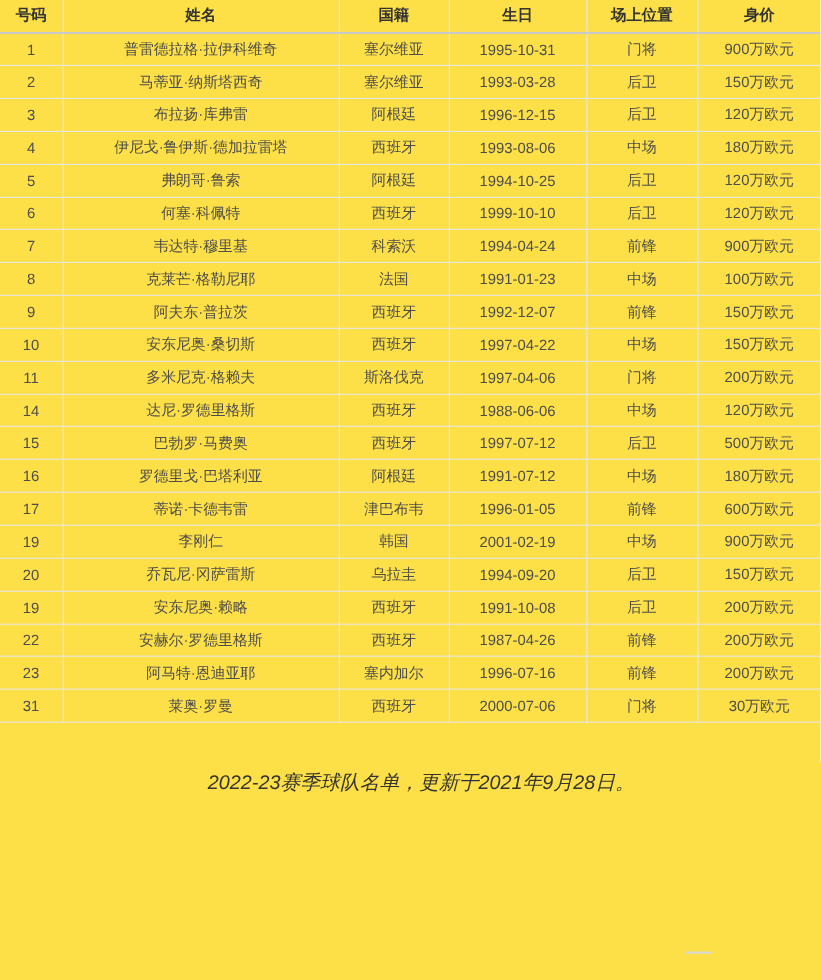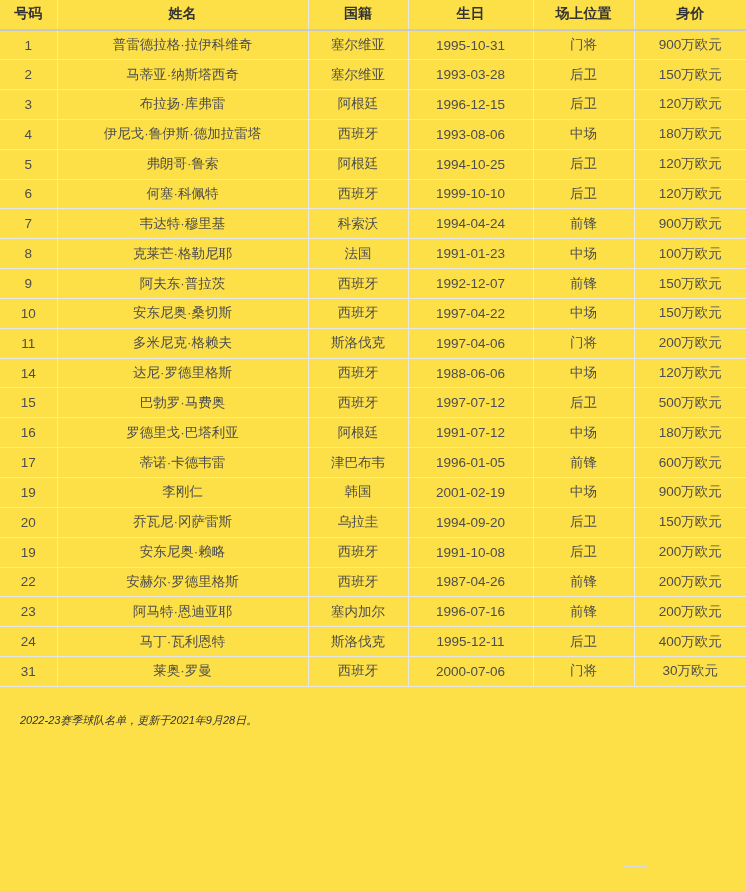--- a/index.html
+++ b/index.html
@@ -52,25 +52,26 @@
   table.roster td:not(:last-child){
     border-right:1px solid var(--row-border);
   }
   col.c-number{width:57px;}
   col.c-name{width:251px;}
   col.c-nationality{width:100px;}
   col.c-birthday{width:125px;}
   col.c-position{width:101px;}
   col.c-value{width:112px;}
   .note{
-    margin:0;
+    margin:16px;
     padding:26px 0 0 20px;
-    font-size:11px;
+    font-size:18px;
     font-style:italic;
     color:#333333;
+    text-align:center;
   }
   .hscroll-thumb{
     position:absolute;
     left:623px;
     top:865px;
     width:24px;
     height:2px;
     background:var(--thumb);
   }
 </style>
@@ -253,28 +254,20 @@
         </tr>
         <tr>
           <td>23</td>
           <td>阿马特·恩迪亚耶</td>
           <td>塞内加尔</td>
           <td>1996-07-16</td>
           <td>前锋</td>
           <td>200万欧元</td>
         </tr>
         <tr>
-          <td>24</td>
-          <td>马丁·瓦利恩特</td>
-          <td>斯洛伐克</td>
-          <td>1995-12-11</td>
-          <td>后卫</td>
-          <td>400万欧元</td>
-        </tr>
-        <tr>
           <td>31</td>
           <td>莱奥·罗曼</td>
           <td>西班牙</td>
           <td>2000-07-06</td>
           <td>门将</td>
           <td>30万欧元</td>
         </tr>
       </tbody>
   </table>
 

